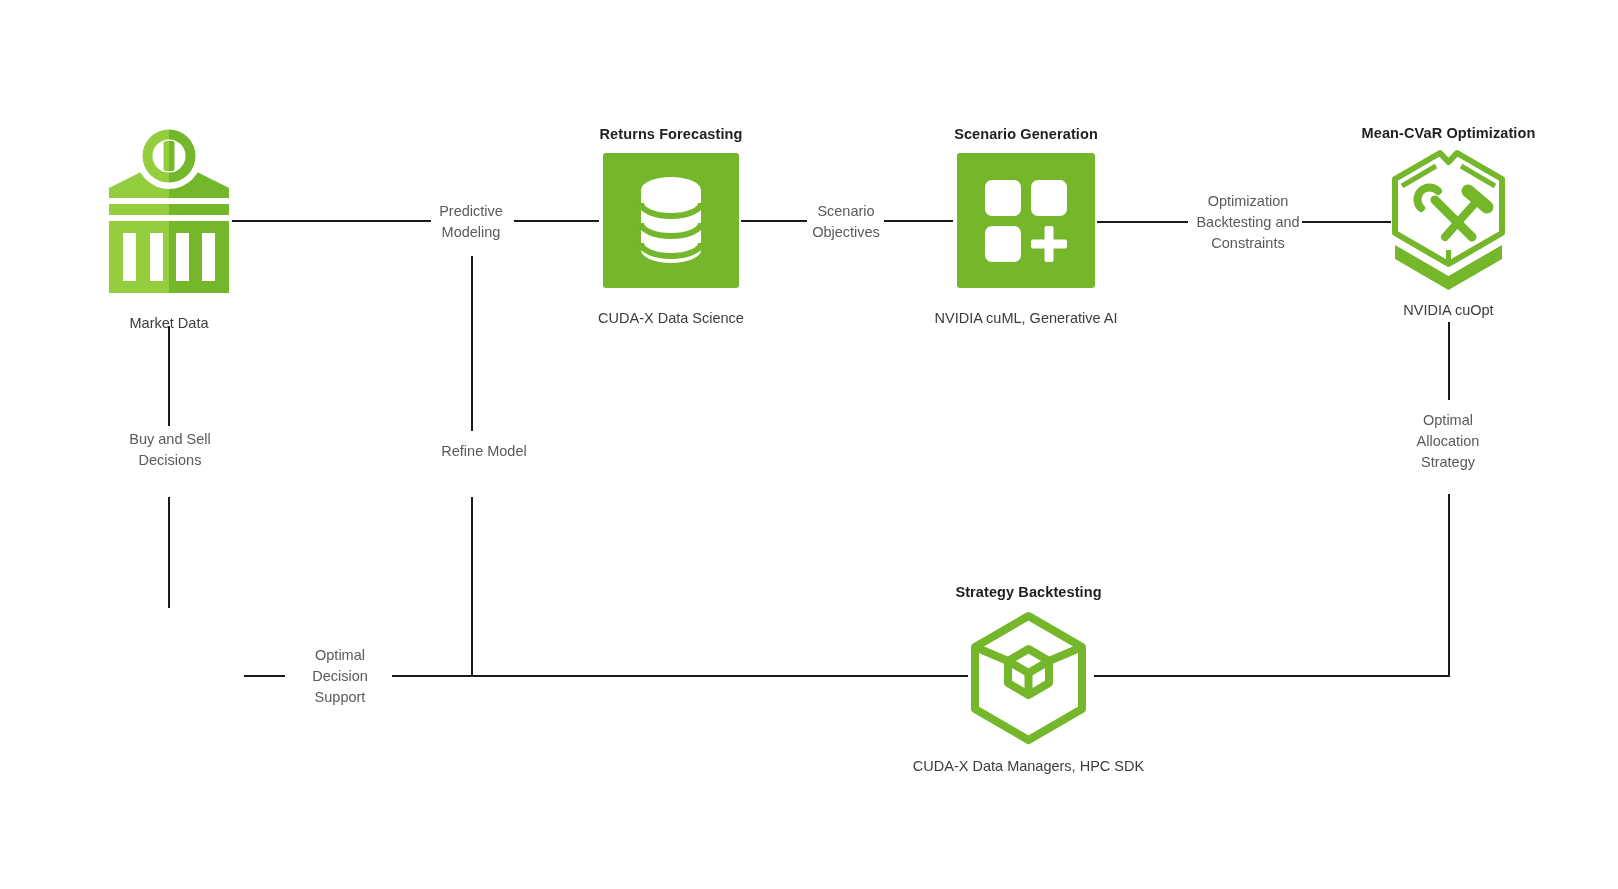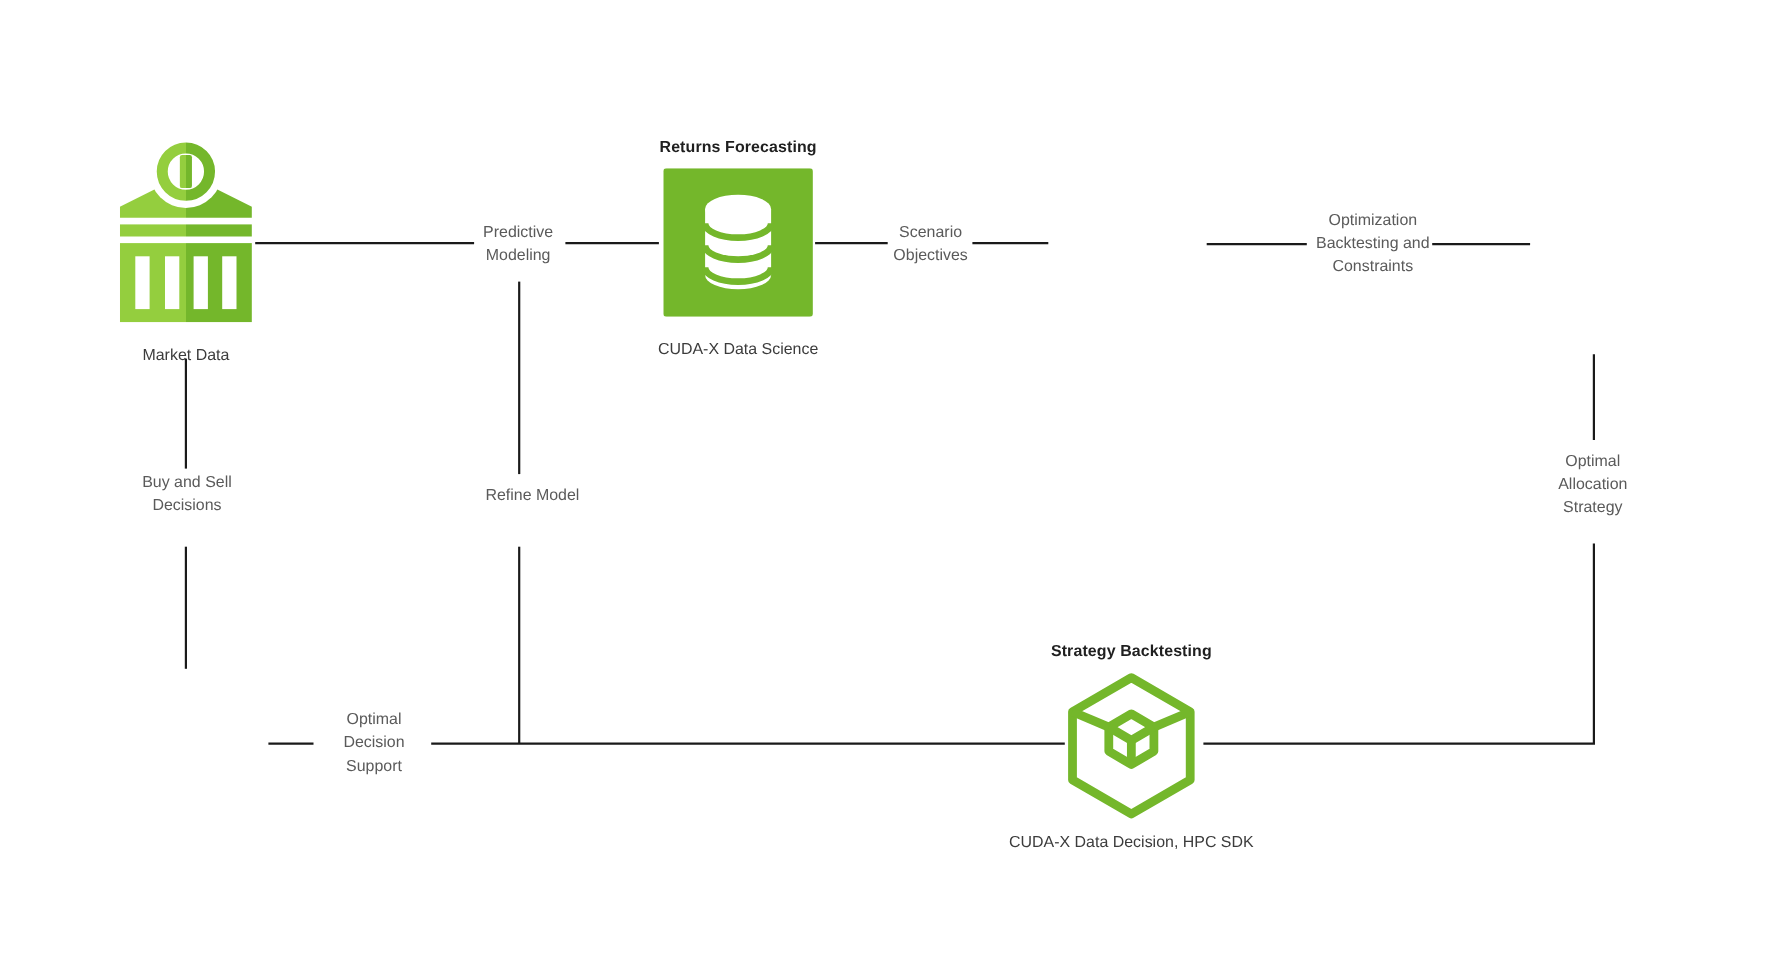--- a/index.html
+++ b/index.html
@@ -101,33 +101,60 @@
       <rect x="38" y="37" width="60" height="60" fill="#fff"></rect>
       <ellipse cx="68" cy="97" rx="30" ry="13" fill="#fff"></ellipse>
       <path class="green-stroke" d="M38,50 a30,13 0 0 0 60,0" stroke-width="6"></path>
       <path class="green-stroke" d="M38,70 a30,13 0 0 0 60,0" stroke-width="6"></path>
       <path class="green-stroke" d="M38,90 a30,13 0 0 0 60,0" stroke-width="6"></path>
     </svg>
     <div class="node-title">Returns Forecasting</div>
     <div class="node-label">CUDA-X Data Science</div>
   </div>
 
+  <div class="node" style="left:957px;top:153px;width:138px;height:135px;">
+    <svg class="icon-block" width="138" height="135" viewBox="0 0 138 135">
+      <rect class="green-fill" x="0" y="0" width="138" height="135" rx="3"></rect>
+      <rect x="28" y="27" width="36" height="36" rx="7" fill="#fff"></rect>
+      <rect x="74" y="27" width="36" height="36" rx="7" fill="#fff"></rect>
+      <rect x="28" y="73" width="36" height="36" rx="7" fill="#fff"></rect>
+      <rect x="74" y="86.5" width="36" height="9" rx="2" fill="#fff"></rect>
+      <rect x="87.5" y="73" width="9" height="36" rx="2" fill="#fff"></rect>
+    </svg>
+    <div class="node-title">Scenario Generation</div>
+    <div class="node-label">NVIDIA cuML, Generative AI</div>
+  </div>
 
+  <div class="node" style="left:1388px;top:145px;width:121px;height:150px;">
+    <svg class="icon-block" width="121" height="150" viewBox="0 0 121 150">
+      <path class="green-stroke" stroke-width="6" stroke-linejoin="round" d="M52,8 L7,34 L7,88 L60.5,119 L114,88 L114,34 L69,8 L60.5,17 Z"></path>
+      <path class="green-stroke" stroke-width="5" d="M14,41 L48,21"></path>
+      <path class="green-stroke" stroke-width="5" d="M107,41 L73,21"></path>
+      <path class="green-stroke" stroke-width="5" d="M60.5,105 L60.5,118"></path>
+      <polygon class="green-fill" points="7,100 60.5,131 114,100 114,114 60.5,145 7,114"></polygon>
+      <path class="green-stroke" stroke-width="9" stroke-linecap="round" d="M47,55 L84,92"></path>
+      <path class="green-stroke" stroke-width="8" stroke-linecap="round" d="M50,46 A12,12 0 1 0 33,63"></path>
+      <path class="green-stroke" stroke-width="8" stroke-linecap="round" d="M57,92 L88,57"></path>
+      <path class="green-stroke" stroke-width="13" stroke-linecap="round" d="M80,46 L99,62"></path>
+    </svg>
+    <div class="node-title tight">Mean-CVaR Optimization</div>
+    <div class="node-label mt7">NVIDIA cuOpt</div>
+  </div>
 
   <div class="node" style="left:970px;top:611px;width:117px;height:134px;">
     <svg class="icon-block" width="117" height="134" viewBox="0 0 117 134">
       <path class="green-stroke" stroke-width="8" stroke-linejoin="round" d="M58.5,5 L112,36 L112,98 L58.5,129 L5,98 L5,36 Z"></path>
       <path class="green-stroke" stroke-width="8" stroke-linejoin="round" d="M58.5,38 L79,50 L79,72 L58.5,84 L38,72 L38,50 Z"></path>
       <path class="green-stroke" stroke-width="8" d="M38,50 L58.5,62 L79,50"></path>
       <path class="green-stroke" stroke-width="8" d="M58.5,62 L58.5,84"></path>
       <path class="green-stroke" stroke-width="8" d="M5,36 L38,50"></path>
       <path class="green-stroke" stroke-width="8" d="M112,36 L79,50"></path>
     </svg>
     <div class="node-title">Strategy Backtesting</div>
-    <div class="node-label mt13">CUDA-X Data Decision, HPC SDK</div>
+    <div class="node-label mt13">CUDA-X Data Managers, HPC SDK</div>
   </div>
 
 
   <div class="flow-label" style="left:471px;top:222px;width:90px;">Predictive Modeling</div>
   <div class="flow-label" style="left:846px;top:222px;width:92px;">Scenario Objectives</div>
   <div class="flow-label" style="left:1248px;top:222px;width:112px;">Optimization Backtesting and Constraints</div>
   <div class="flow-label" style="left:1448px;top:441px;width:84px;">Optimal Allocation Strategy</div>
   <div class="flow-label" style="left:340px;top:676px;width:76px;">Optimal Decision Support</div>
   <div class="flow-label" style="left:170px;top:450px;width:100px;">Buy and Sell Decisions</div>
   <div class="flow-label nowrap" style="left:472px;top:451px;">Refine Model</div>

